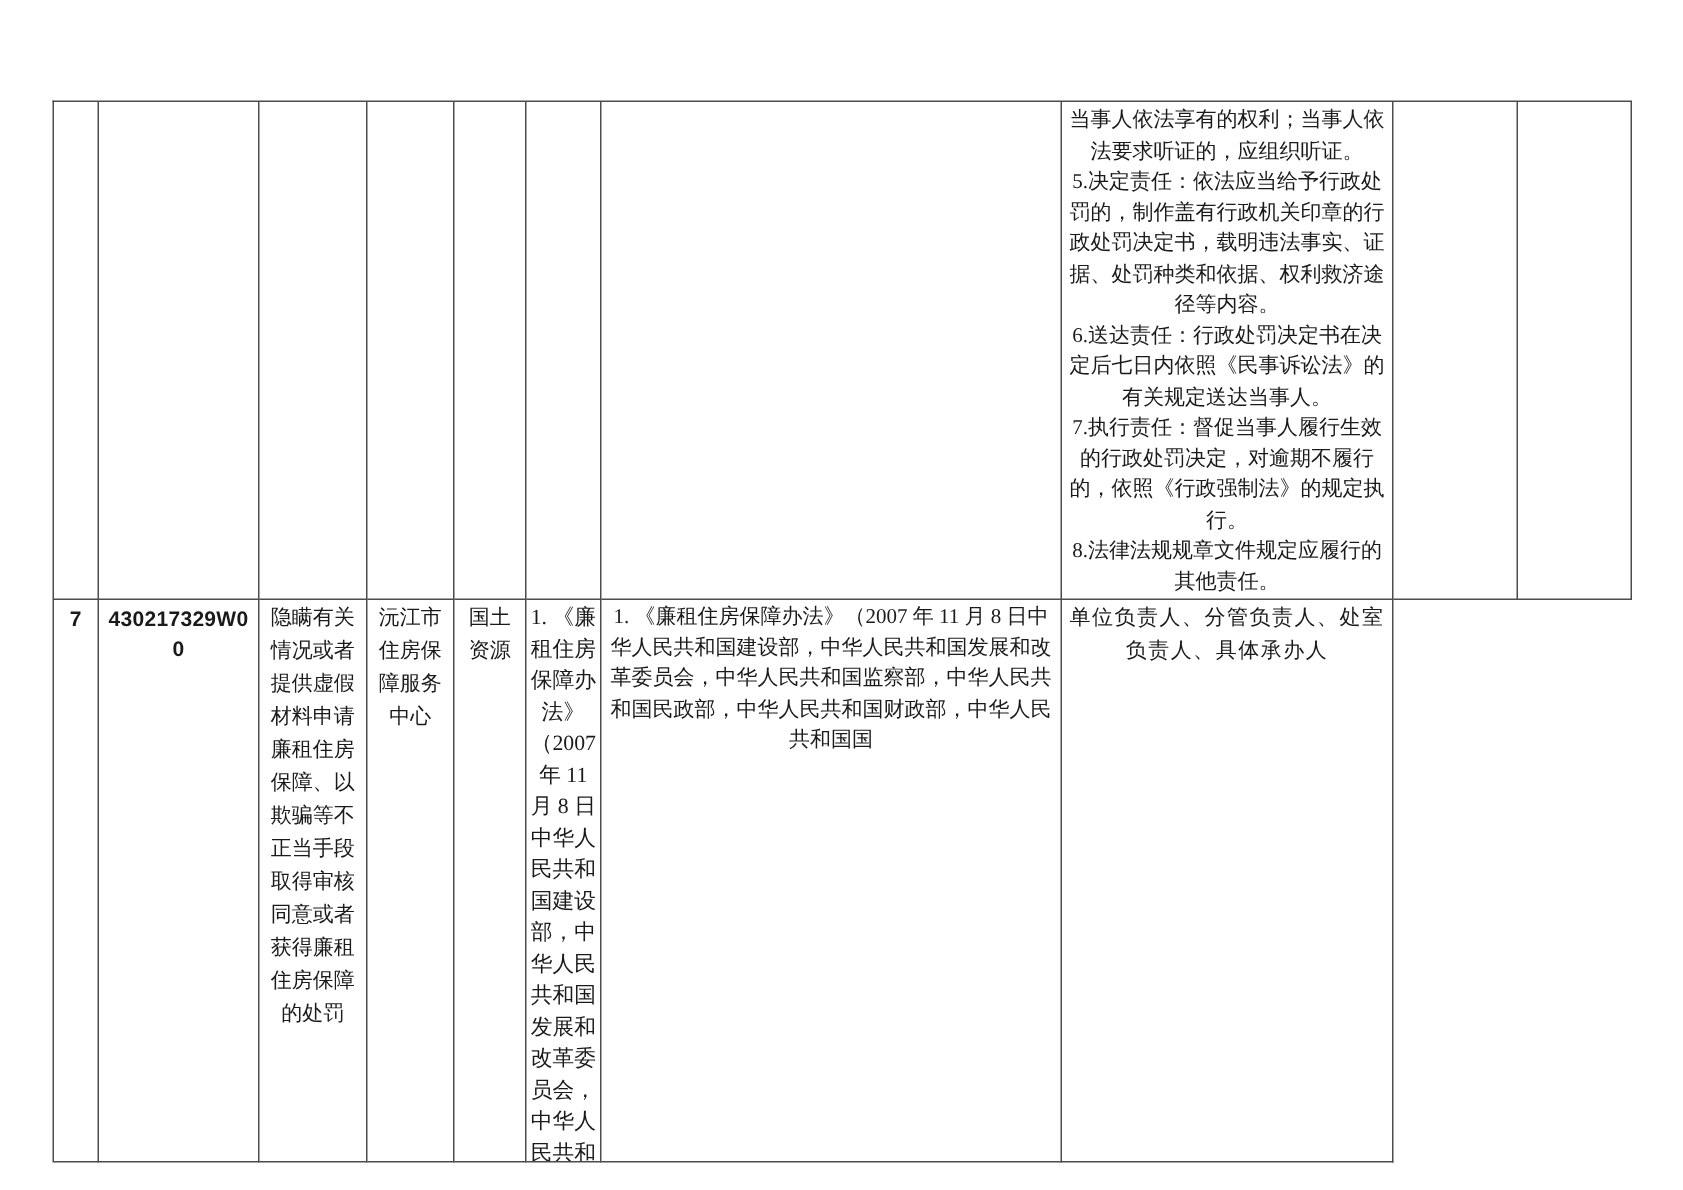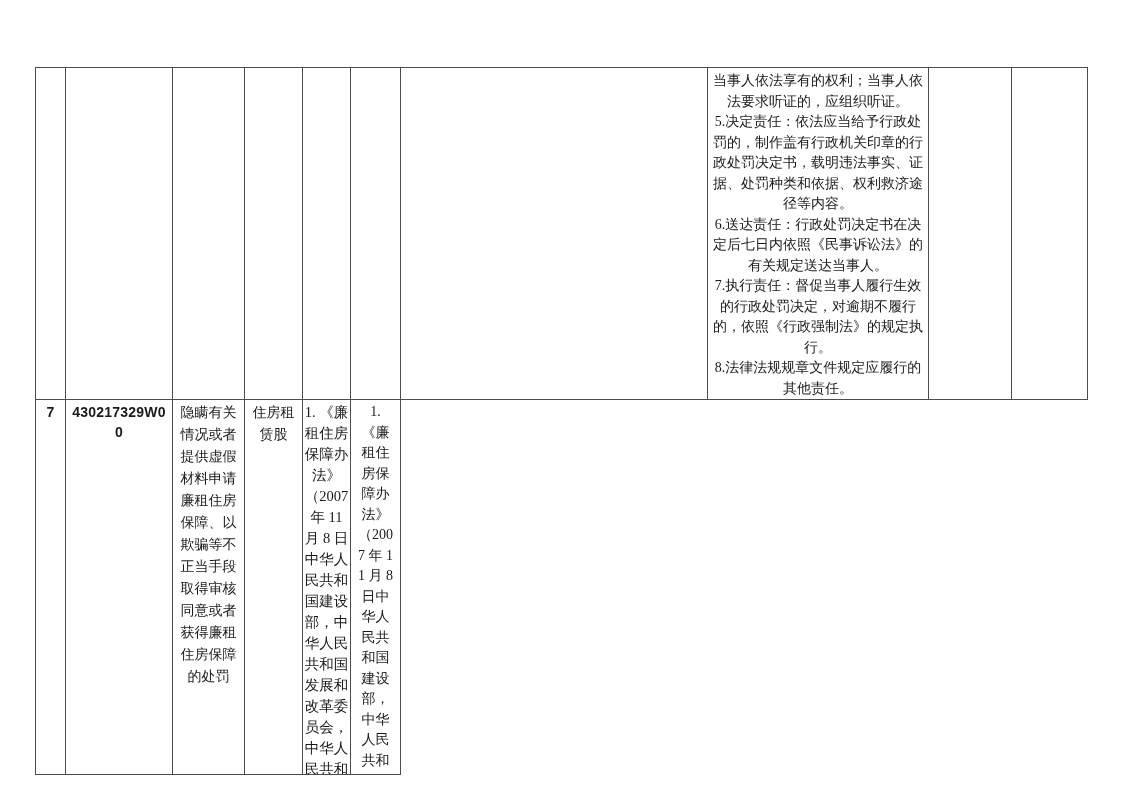--- a/index.html
+++ b/index.html
@@ -92,23 +92,29 @@
     <div class="cell sans">
       <div class="txt">7</div>
     </div>
     <div class="cell sans">
       <div class="txt">430217329W00</div>
     </div>
     <div class="cell name-col">
       <div class="txt">隐瞒有关情况或者提供虚假材料申请廉租住房保障、以欺骗等不正当手段取得审核同意或者获得廉租住房保障的处罚</div>
     </div>
     <div class="cell agency">
-      <div class="txt">住房租赁股</div>
+      <div class="txt">沅江市住房保障服务中心</div>
+    </div>
+    <div class="cell agency">
+      <div class="txt">国土资源</div>
     </div>
     <div class="cell top legal">
       <div class="txt">1. 《廉租住房保障办法》（2007 年 11 月 8 日中华人民共和国建设部，中华人民共和国发展和改革委员会，中华人民共和国监察部，中华人民共和国民政部，中华人民共和国财政部，中华人民共和国国土资源部，中国人民银行，国家税务总局，国家统计局令第 162 号，2007 年 12 月 1 日起实施）  第四条  国务院建设主管部门指导和监督全国廉租住房保障工作。县级以上地方人民政府建设（住房保障）主管部门负责本行政区域内廉租住房保障管理工作。廉租住房保障的具体工作可以由市、县人民政府确定的实施机构承担。 县级以上人民政府发展改革（价格）、监察、民政、财政、国土资源、金融管理、税务、统计等部门按照职责分工，负责廉租住房保障的相关工作。  第二十九条  城市低收入住房困难家庭隐瞒有关情况或者提供虚假材料申请廉租住房保障的，建设（住房保障）主管部门不予受理，并给予警告。   第三十条 对以欺骗等不正当手段，</div>
     </div>
     <div class="cell top account">
       <div class="txt">1. 《廉租住房保障办法》（2007 年 11 月 8 日中华人民共和国建设部，中华人民共和国发展和改革委员会，中华人民共和国监察部，中华人民共和国民政部，中华人民共和国财政部，中华人民共和国国</div>
     </div>
+    <div class="cell persons">
+      <div class="txt">单位负责人、分管负责人、处室负责人、具体承办人</div>
+    </div>
 
   </div>
 </div>
 
 </body></html>

